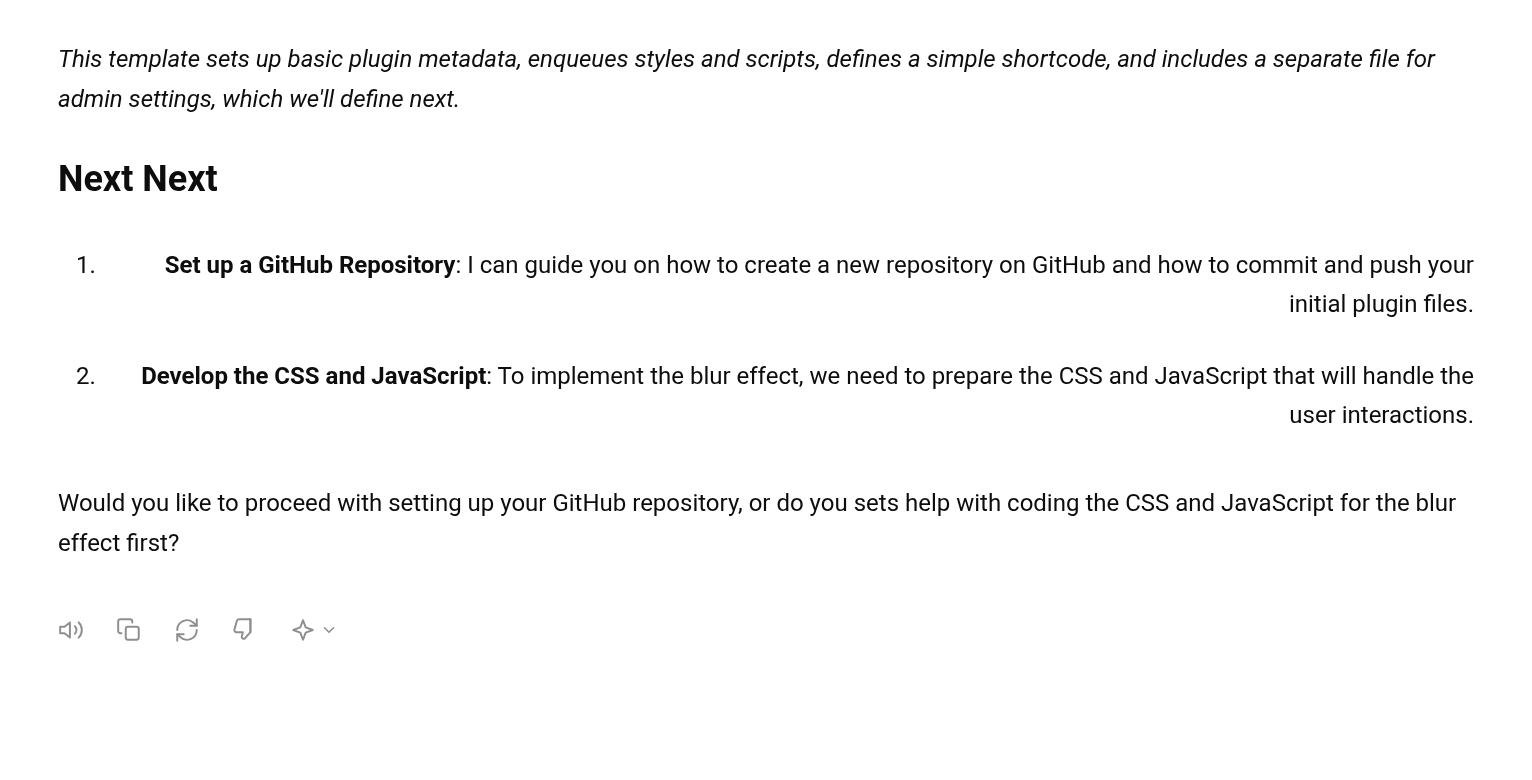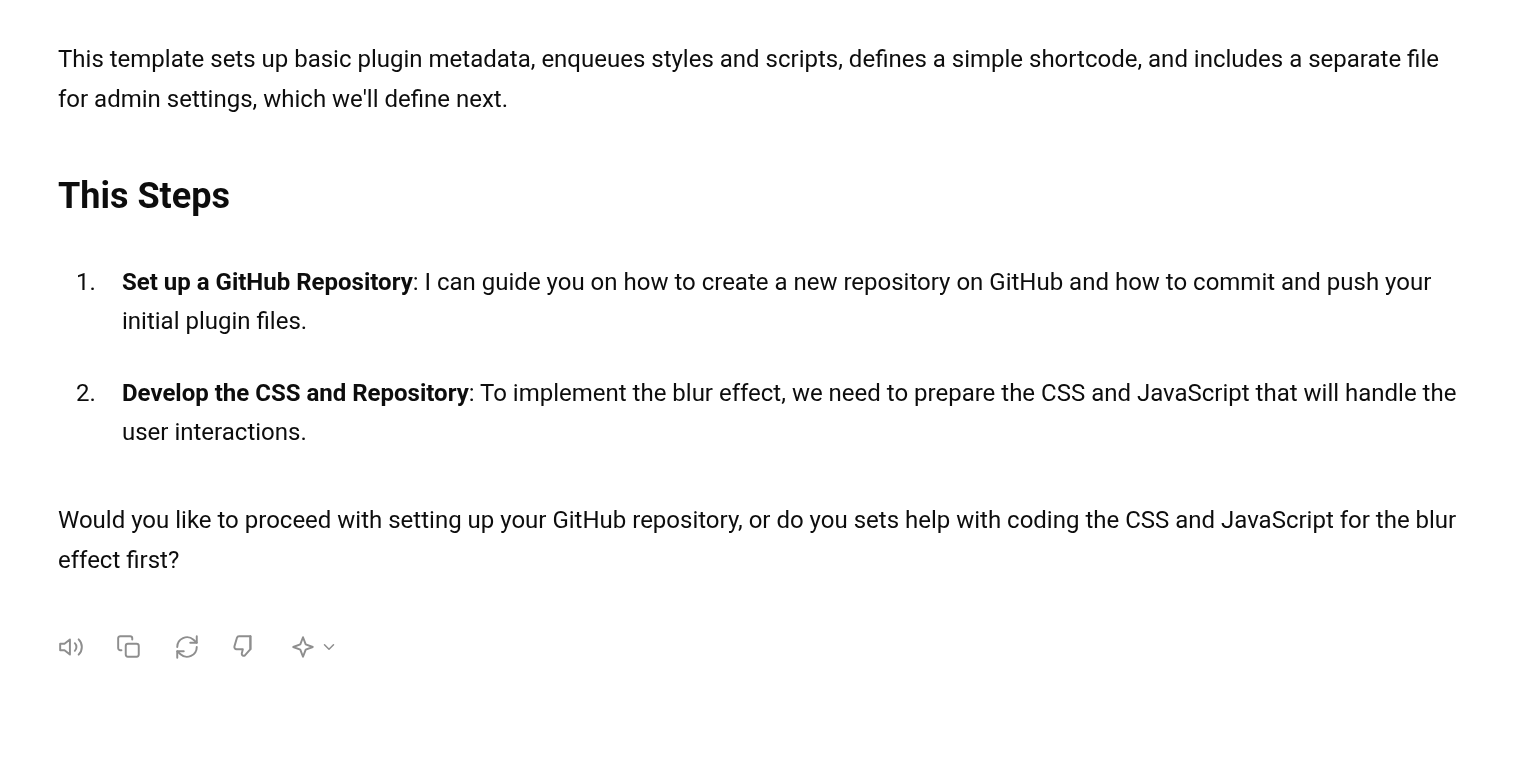--- a/index.html
+++ b/index.html
@@ -9,37 +9,39 @@
     }
     body {
       font-family: -apple-system, BlinkMacSystemFont, "Segoe UI", Roboto, Helvetica, Arial, sans-serif;
       background: #ffffff;
       color: #0d0d0d;
       padding: 40px 58px;
       font-size: 24px;
       line-height: 1.65;
     }
     .intro-text {
-      margin-bottom: 48px;
+      margin-bottom: 31px;
+      font-style: italic;
     }
     .section-heading {
       font-size: 36px;
       font-weight: 700;
       margin-bottom: 36px;
     }
     .steps-list {
       list-style: none;
       counter-reset: step;
       margin-bottom: 48px;
     }
     .steps-list li {
       counter-increment: step;
       position: relative;
       padding-left: 64px;
       margin-bottom: 32px;
+      text-align: right;
     }
     .steps-list li::before {
       content: counter(step) ".";
       position: absolute;
       left: 18px;
       top: 0;
       font-weight: 400;
     }
     .step-title {
       font-weight: 700;
@@ -79,28 +81,28 @@
       stroke: currentColor;
       fill: none;
       stroke-width: 2;
     }
   </style>
 </head>
 <body>
 
 <p class="intro-text">This template sets up basic plugin metadata, enqueues styles and scripts, defines a simple shortcode, and includes a separate file for admin settings, which we'll define next.</p>
 
-<h2 class="section-heading">This Steps</h2>
+<h2 class="section-heading">Next Next</h2>
 
 <ol class="steps-list">
   <li>
     <span class="step-title">Set up a GitHub Repository</span><span>: I can guide you on how to create a new repository on GitHub and how to commit and push your initial plugin files.</span>
   </li>
   <li>
-    <span class="step-title">Develop the CSS and Repository</span><span>: To implement the blur effect, we need to prepare the CSS and JavaScript that will handle the user interactions.</span>
+    <span class="step-title">Develop the CSS and JavaScript</span><span>: To implement the blur effect, we need to prepare the CSS and JavaScript that will handle the user interactions.</span>
   </li>
 </ol>
 
 <p class="closing-text">Would you like to proceed with setting up your GitHub repository, or do you sets help with coding the CSS and JavaScript for the blur effect first?</p>
 
 <div class="action-bar">
   <button class="action-button">
     <span>
       <svg viewBox="0 0 24 24" stroke-linecap="round" stroke-linejoin="round">
         <path d="M11 5L6 9H2v6h4l5 4V5z"></path>

